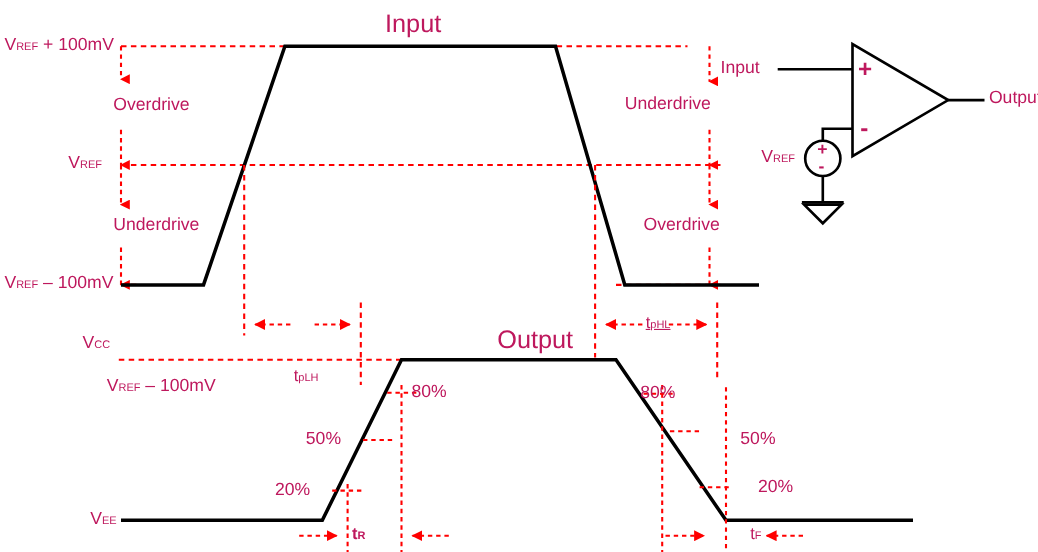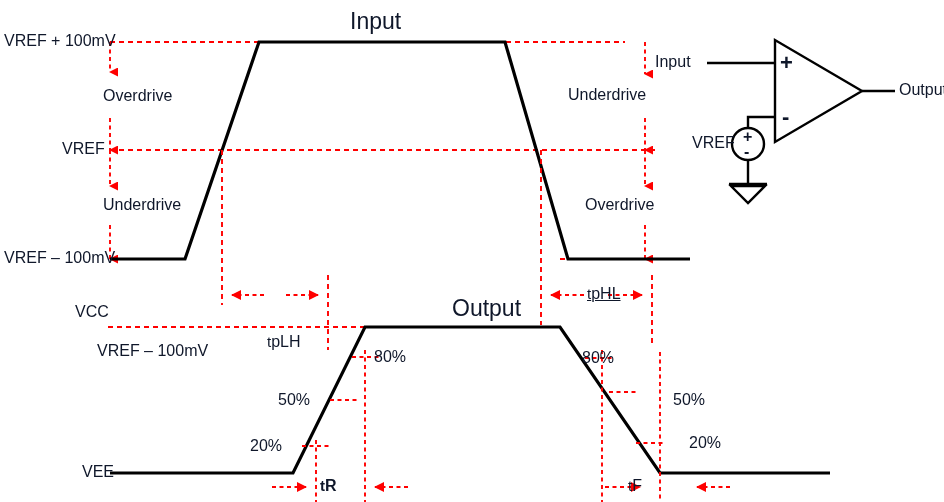--- a/index.html
+++ b/index.html
@@ -1,21 +1,21 @@
 <!DOCTYPE html>
 <html><head>
 <meta charset="utf-8">
 <style>
   html,body{margin:0;padding:0;background:#ffffff;}
   body{width:944px;height:502px;overflow:hidden;
        font-family:"Liberation Sans","DejaVu Sans",sans-serif;color:#000;}
   #stage{position:relative;width:944px;height:502px;background:#fff;}
   svg{position:absolute;left:0;top:0;}
-  .lbl{position:absolute;white-space:nowrap;line-height:1;color:#0f172a;}
-  .sub{font-size:16px;}
+  .lbl{position:absolute;white-space:nowrap;line-height:1;color:#be185d;}
+  .sub{font-size:10px;}
   .t15{font-size:15px;}
   .t16{font-size:16px;}
   .t22{font-size:22px;}
   .title{font-size:23px;}
   .wf{fill:none;stroke:#000;stroke-width:3.2;stroke-linejoin:miter;stroke-linecap:butt;}
   .thin{fill:none;stroke:#000;stroke-width:2.4;}
   .dash{fill:none;stroke:#ff0000;stroke-width:1.9;stroke-dasharray:5,4;}
   .dashs{fill:none;stroke:#ff0000;stroke-width:1.9;stroke-dasharray:4,3.5;}
 </style>
 </head>
@@ -128,21 +128,21 @@
   <div class="lbl t16" style="left:103px;top:197px;">Underdrive</div>
   <div class="lbl t16" style="left:568px;top:87px;">Underdrive</div>
   <div class="lbl t16" style="left:585px;top:197px;">Overdrive</div>
 
   <div class="lbl title" style="left:350px;top:10px;">Input</div>
   <div class="lbl title" style="left:452px;top:297px;">Output</div>
 
   <div class="lbl t15" style="left:267px;top:286px;margin-top:48px;"><span>t</span><span class="sub">pLH</span></div>
   <div class="lbl t15" style="left:587px;top:286px;text-decoration:underline;"><span>t</span><span class="sub">pHL</span></div>
   <div class="lbl t15" style="left:320px;top:478px;font-weight:bold;"><span>t</span><span class="sub">R</span></div>
-  <div class="lbl t15" style="left:628px;top:478px;"><span>t</span><span class="sub">F</span></div>
+  <div class="lbl t15" style="left:682px;top:478px;"><span>t</span><span class="sub">F</span></div>
 
   <div class="lbl t16" style="left:75px;top:304px;"><span>V</span><span class="sub">CC</span></div>
   <div class="lbl t16" style="left:97px;top:343px;"><span>V</span><span class="sub">REF</span><span> – 100mV</span></div>
   <div class="lbl t16" style="left:82px;top:464px;"><span>V</span><span class="sub">EE</span></div>
 
   <div class="lbl t16" style="left:374px;top:349px;">80%</div>
   <div class="lbl t16" style="left:278px;top:392px;">50%</div>
   <div class="lbl t16" style="left:250px;top:438px;">20%</div>
   <div class="lbl t16" style="left:582px;top:350px;">80%</div>
   <div class="lbl t16" style="left:673px;top:392px;">50%</div>

